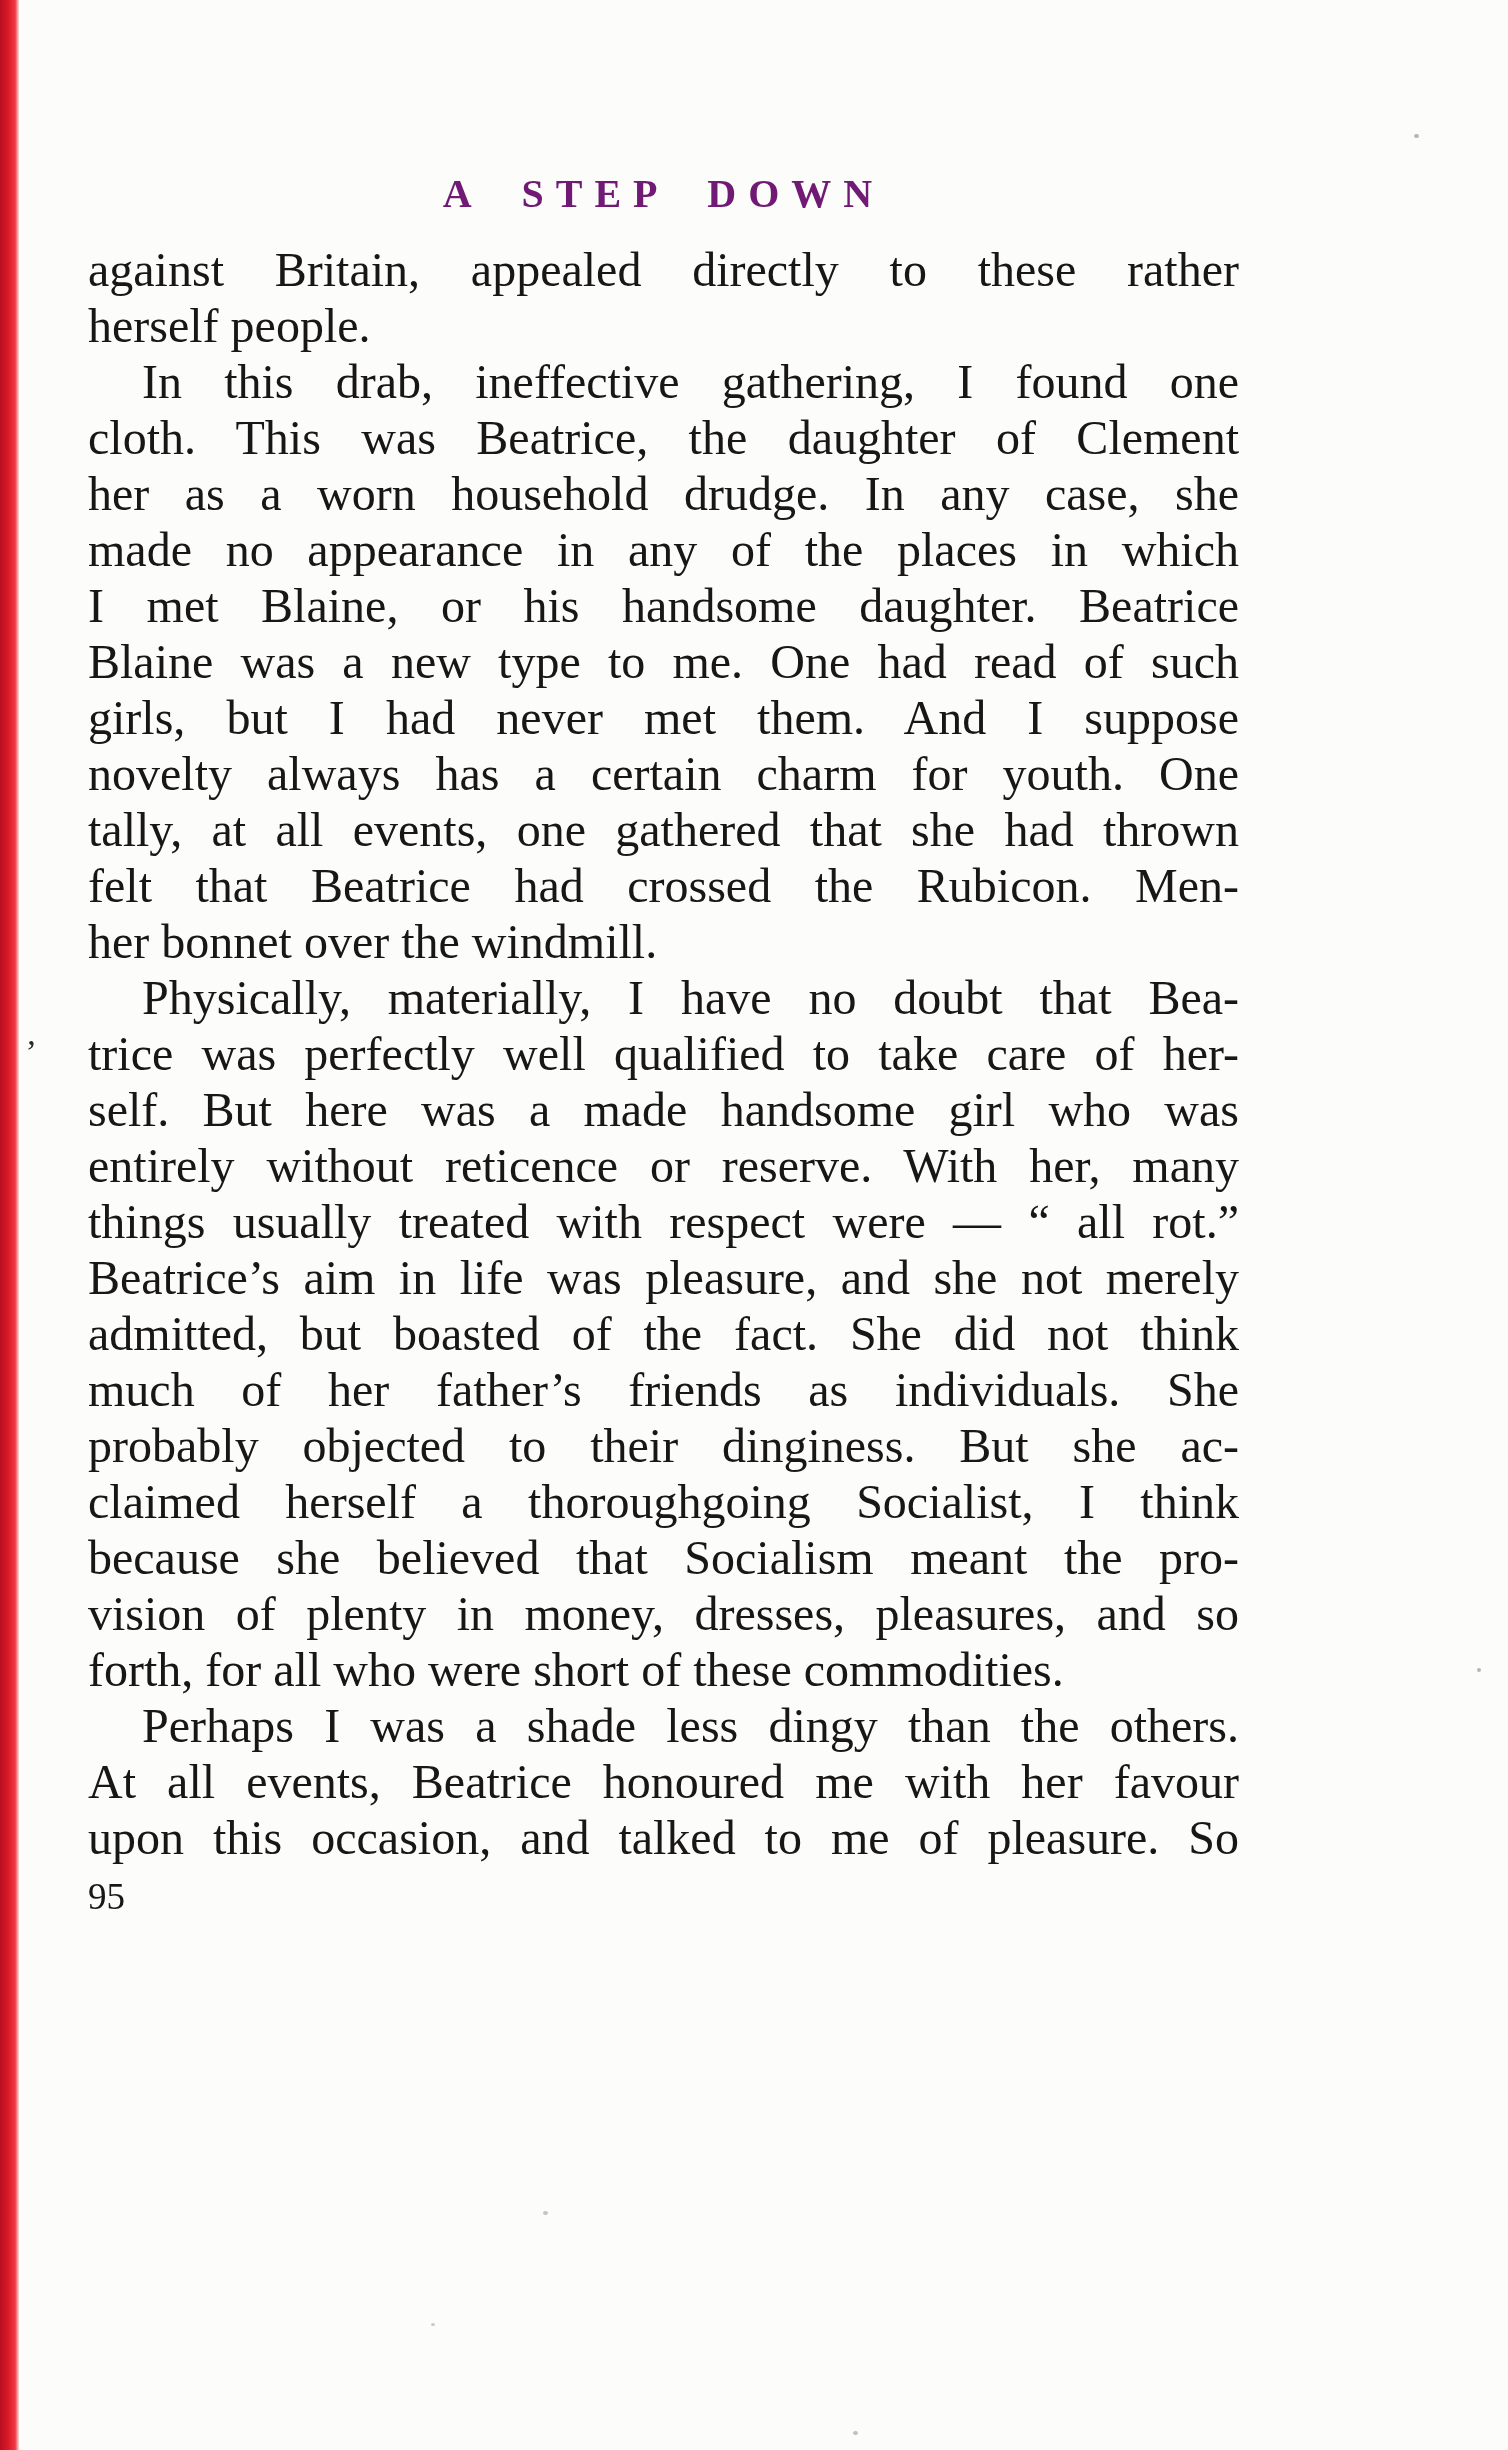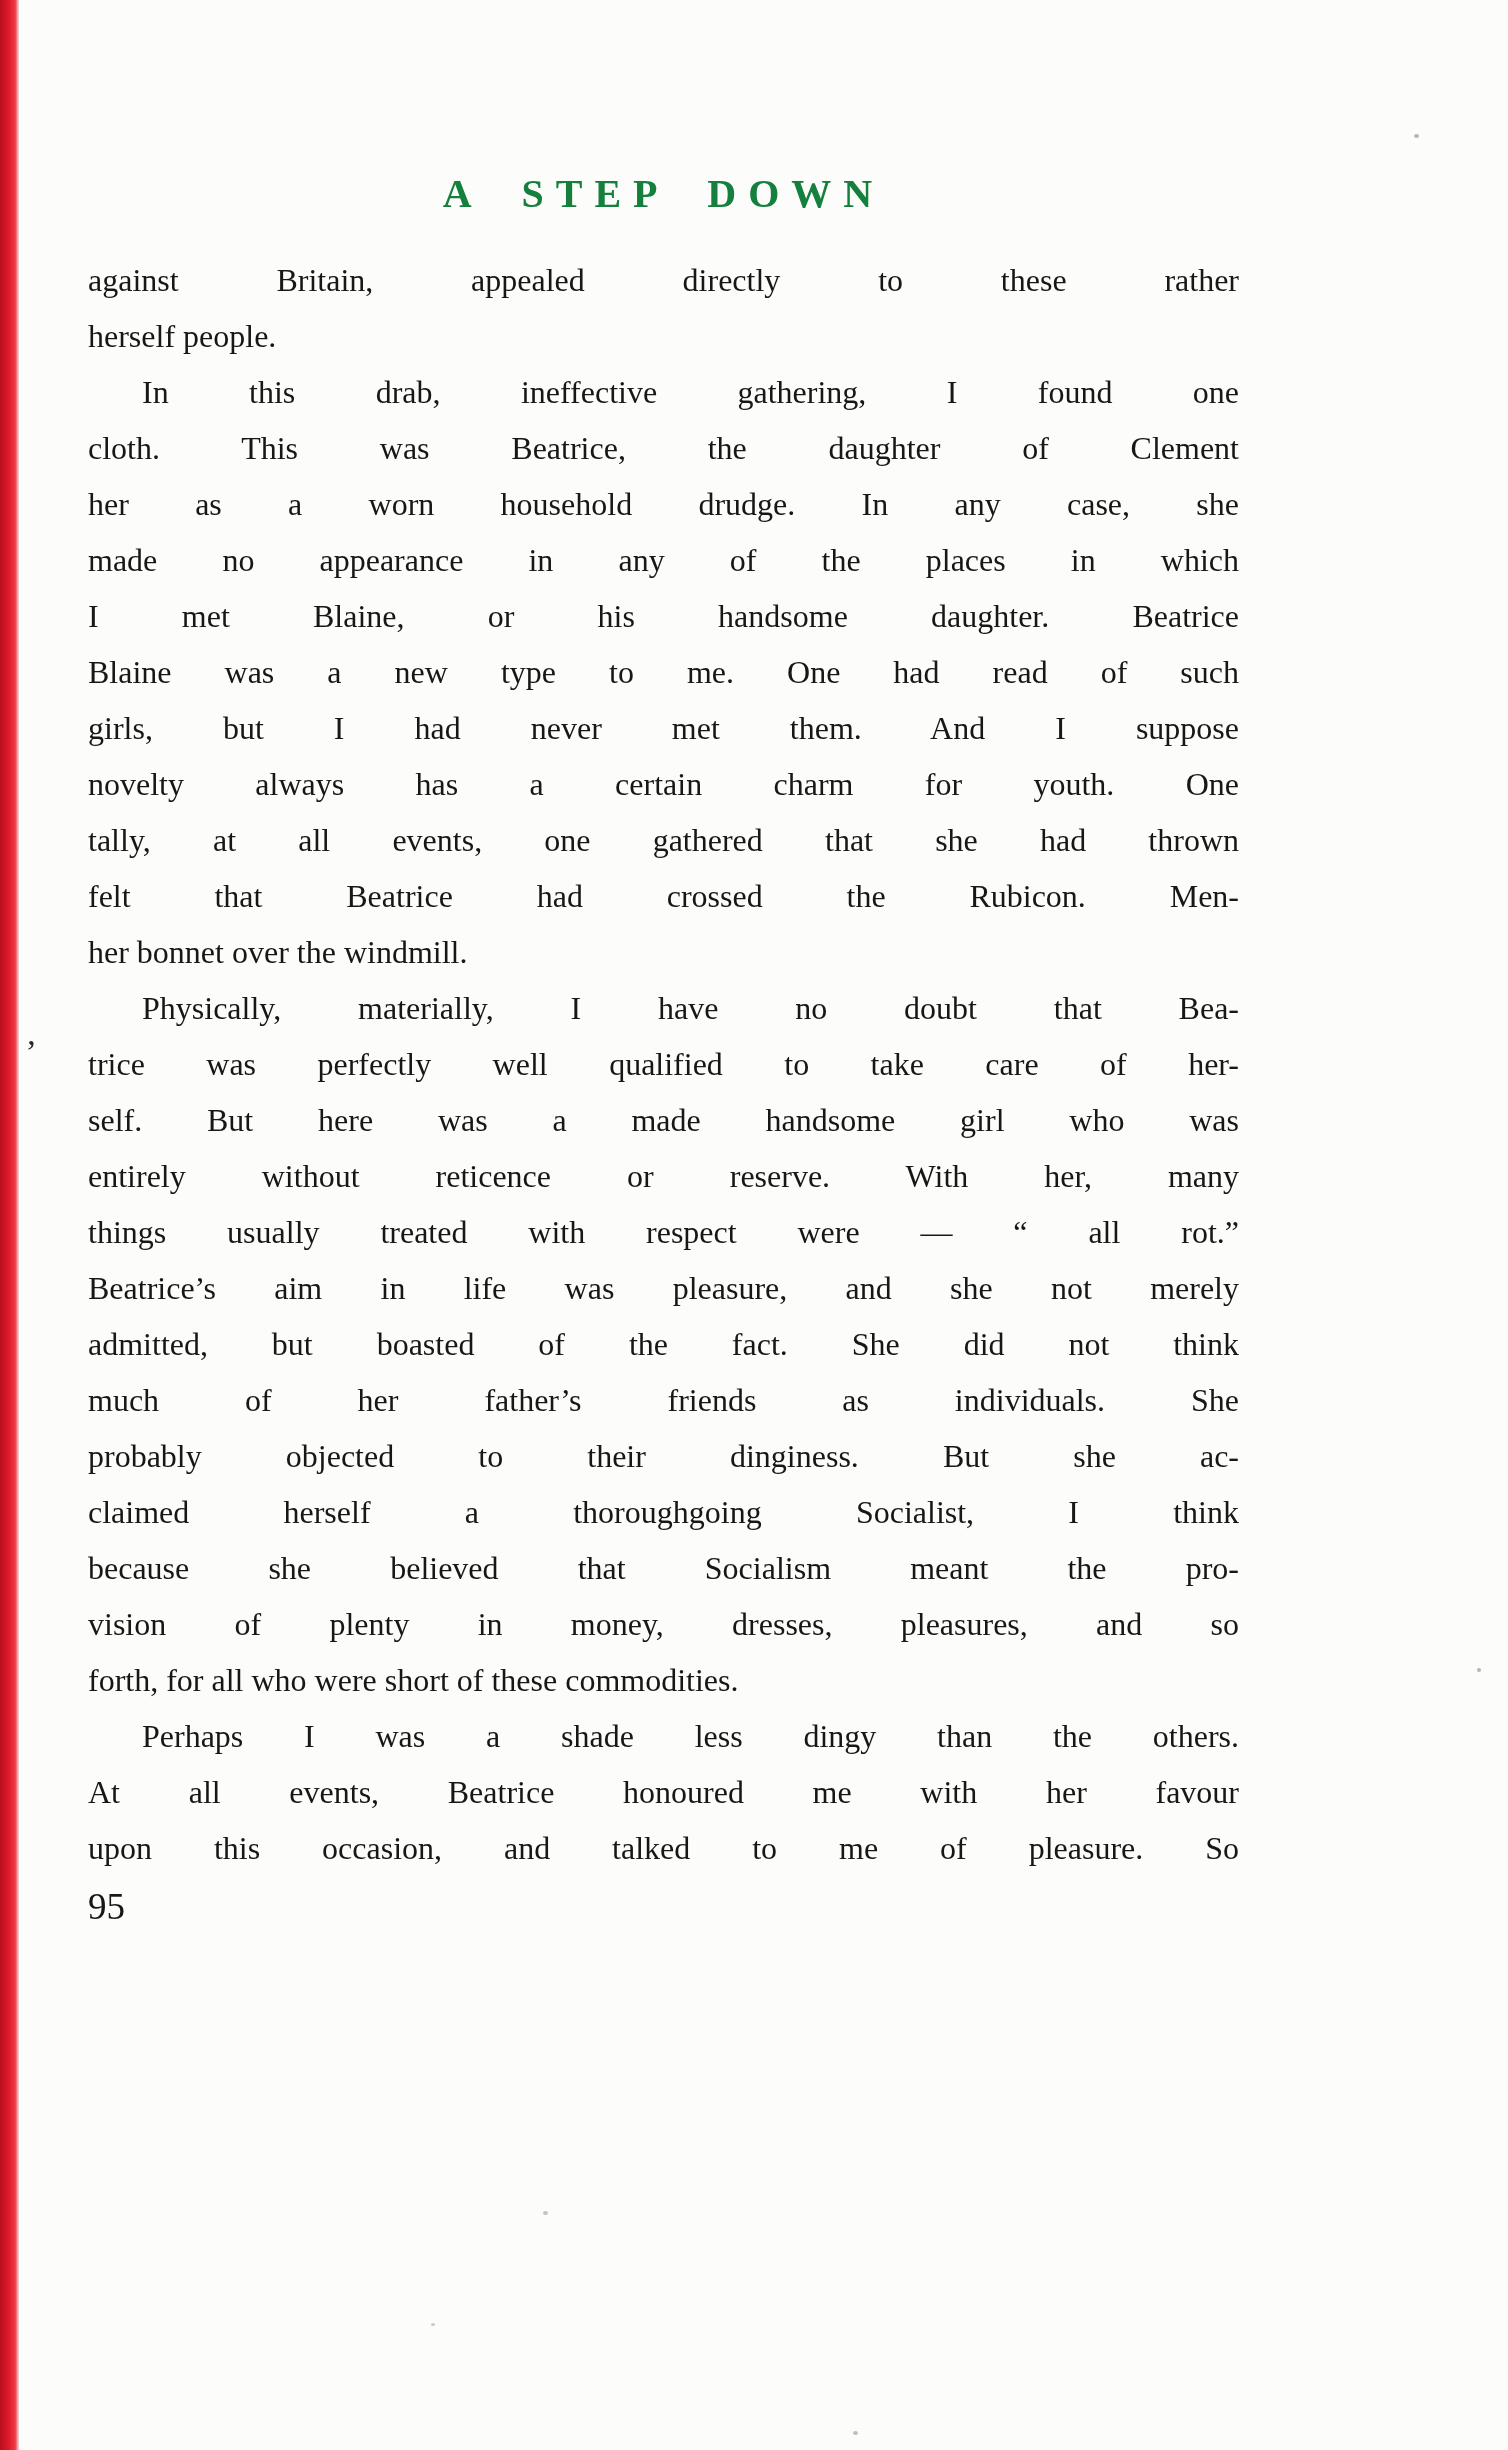--- a/index.html
+++ b/index.html
@@ -23,25 +23,25 @@
     background:linear-gradient(to right,#b70f1f 0%,var(--binding-red) 45%,#ef3a44 80%,#f4dede 100%);
   }
   .content{
     position:absolute;left:88px;top:170px;width:1151px;
     color:var(--ink);
   }
   .header{
     font-size:40px;font-weight:700;
     letter-spacing:0.30em;word-spacing:0.45em;
     text-align:center;
-    color:#15803d;
-    margin-bottom:35px;
+    color:#701a75;
+    margin-bottom:25px;
   }
   .text-block{
-    font-size:32px;line-height:56px;
+    font-size:48px;line-height:56px;
     color:var(--ink);
   }
   .line{
     text-align:left;
     white-space:normal;
   }
   .line.j{
     text-align:justify;
     text-align-last:justify;
     -moz-text-align-last:justify;

